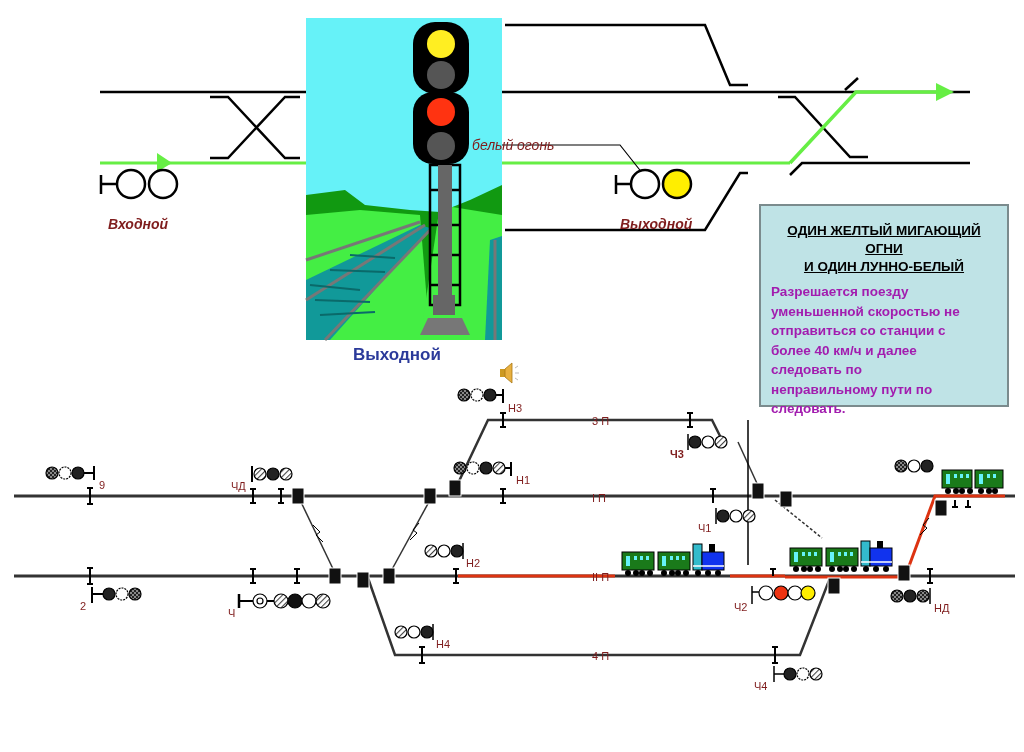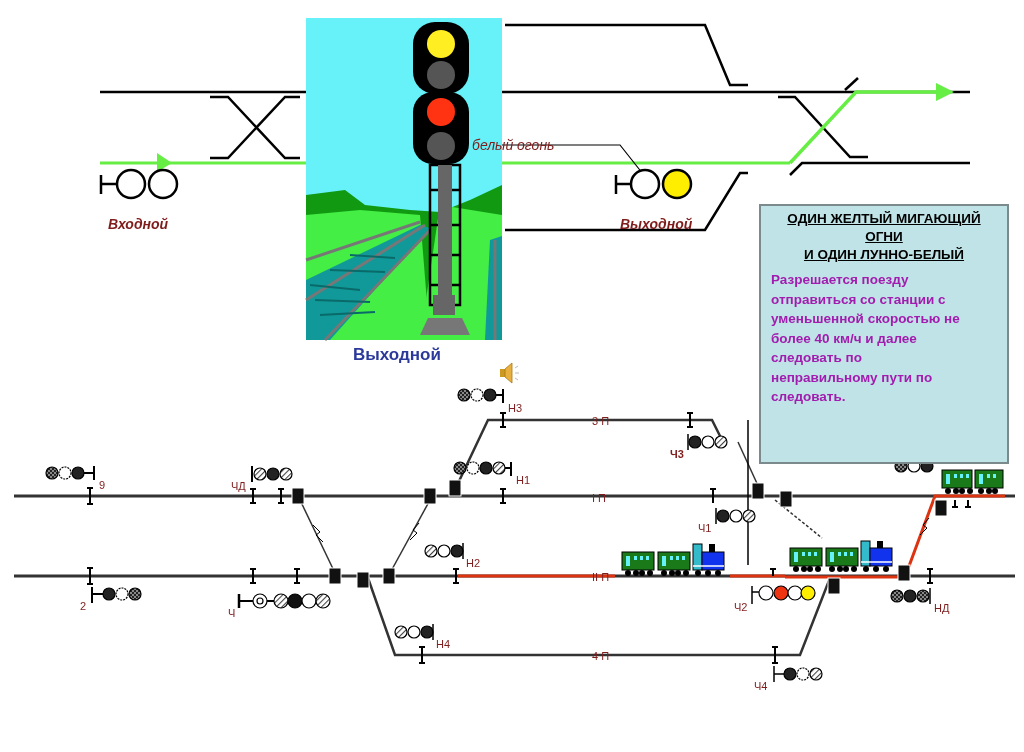--- a/index.html
+++ b/index.html
@@ -1,21 +1,21 @@
 <!DOCTYPE html>
 <html><head>
 <meta charset="utf-8">
 <style>
   html, body { margin:0; padding:0; background:#ffffff; }
   body { width:1024px; height:752px; position:relative; overflow:hidden; font-family:"Liberation Sans", sans-serif; }
   #stage { position:absolute; left:0; top:0; width:1024px; height:752px; }
   .lbl { position:absolute; font-family:"Liberation Sans", sans-serif; color:#7f1d1d; white-space:nowrap;margin-top:13px; }
   .italic-bold { font-style:italic; font-weight:bold; font-size:14px; }
   .small { font-size:11px; }
-  #info-box { position:absolute; left:759px; top:204px; width:250px; height:260px; background:#bfe3e6; border:2px solid #7b8b8d; box-sizing:border-box; padding:4px 10px; }
+  #info-box { position:absolute; left:759px; top:204px; width:250px; height:203px; background:#bfe3e6; border:2px solid #7b8b8d; box-sizing:border-box; padding:16px 10px; }
   #info-title { text-align:center; font-weight:bold; font-size:13.5px; line-height:18px; text-decoration:underline; color:#000; }
   #info-body { font-weight:bold; font-size:13.5px; line-height:19.5px; color:#a21caf; margin-top:6px; }
   #picture-caption { position:absolute; left:353px; top:345px; font-size:17px; font-weight:bold; color:#2b3a9a; }
 </style>
 </head>
 <body>
 
 <svg id="stage" width="1024" height="752" viewBox="0 0 1024 752" xmlns="http://www.w3.org/2000/svg">
   <defs>
     <pattern id="hatch" width="4" height="4" patternUnits="userSpaceOnUse" patternTransform="rotate(45)">
@@ -455,22 +455,22 @@
 <div id="picture-caption">Выходной</div>
 
 <div id="info-box">
   <div id="info-title">
     <div>ОДИН ЖЕЛТЫЙ МИГАЮЩИЙ</div>
     <div>ОГНИ</div>
     <div>И ОДИН ЛУННО-БЕЛЫЙ</div>
   </div>
   <div id="info-body">
     <div>Разрешается поезду</div>
+    <div>уменьшенной скоростью не</div>
     <div>отправиться со станции с</div>
-    <div>уменьшенной скоростью не</div>
     <div>более 40 км/ч и далее</div>
     <div>следовать по</div>
     <div>неправильному пути по</div>
     <div>следовать.</div>
   </div>
 </div>
 
 <div class="lbl small" style="left:592px;top:402px;">3 П</div>
 <div class="lbl small" style="left:592px;top:479px;">I П</div>
 <div class="lbl small" style="left:592px;top:558px;">II П</div>

